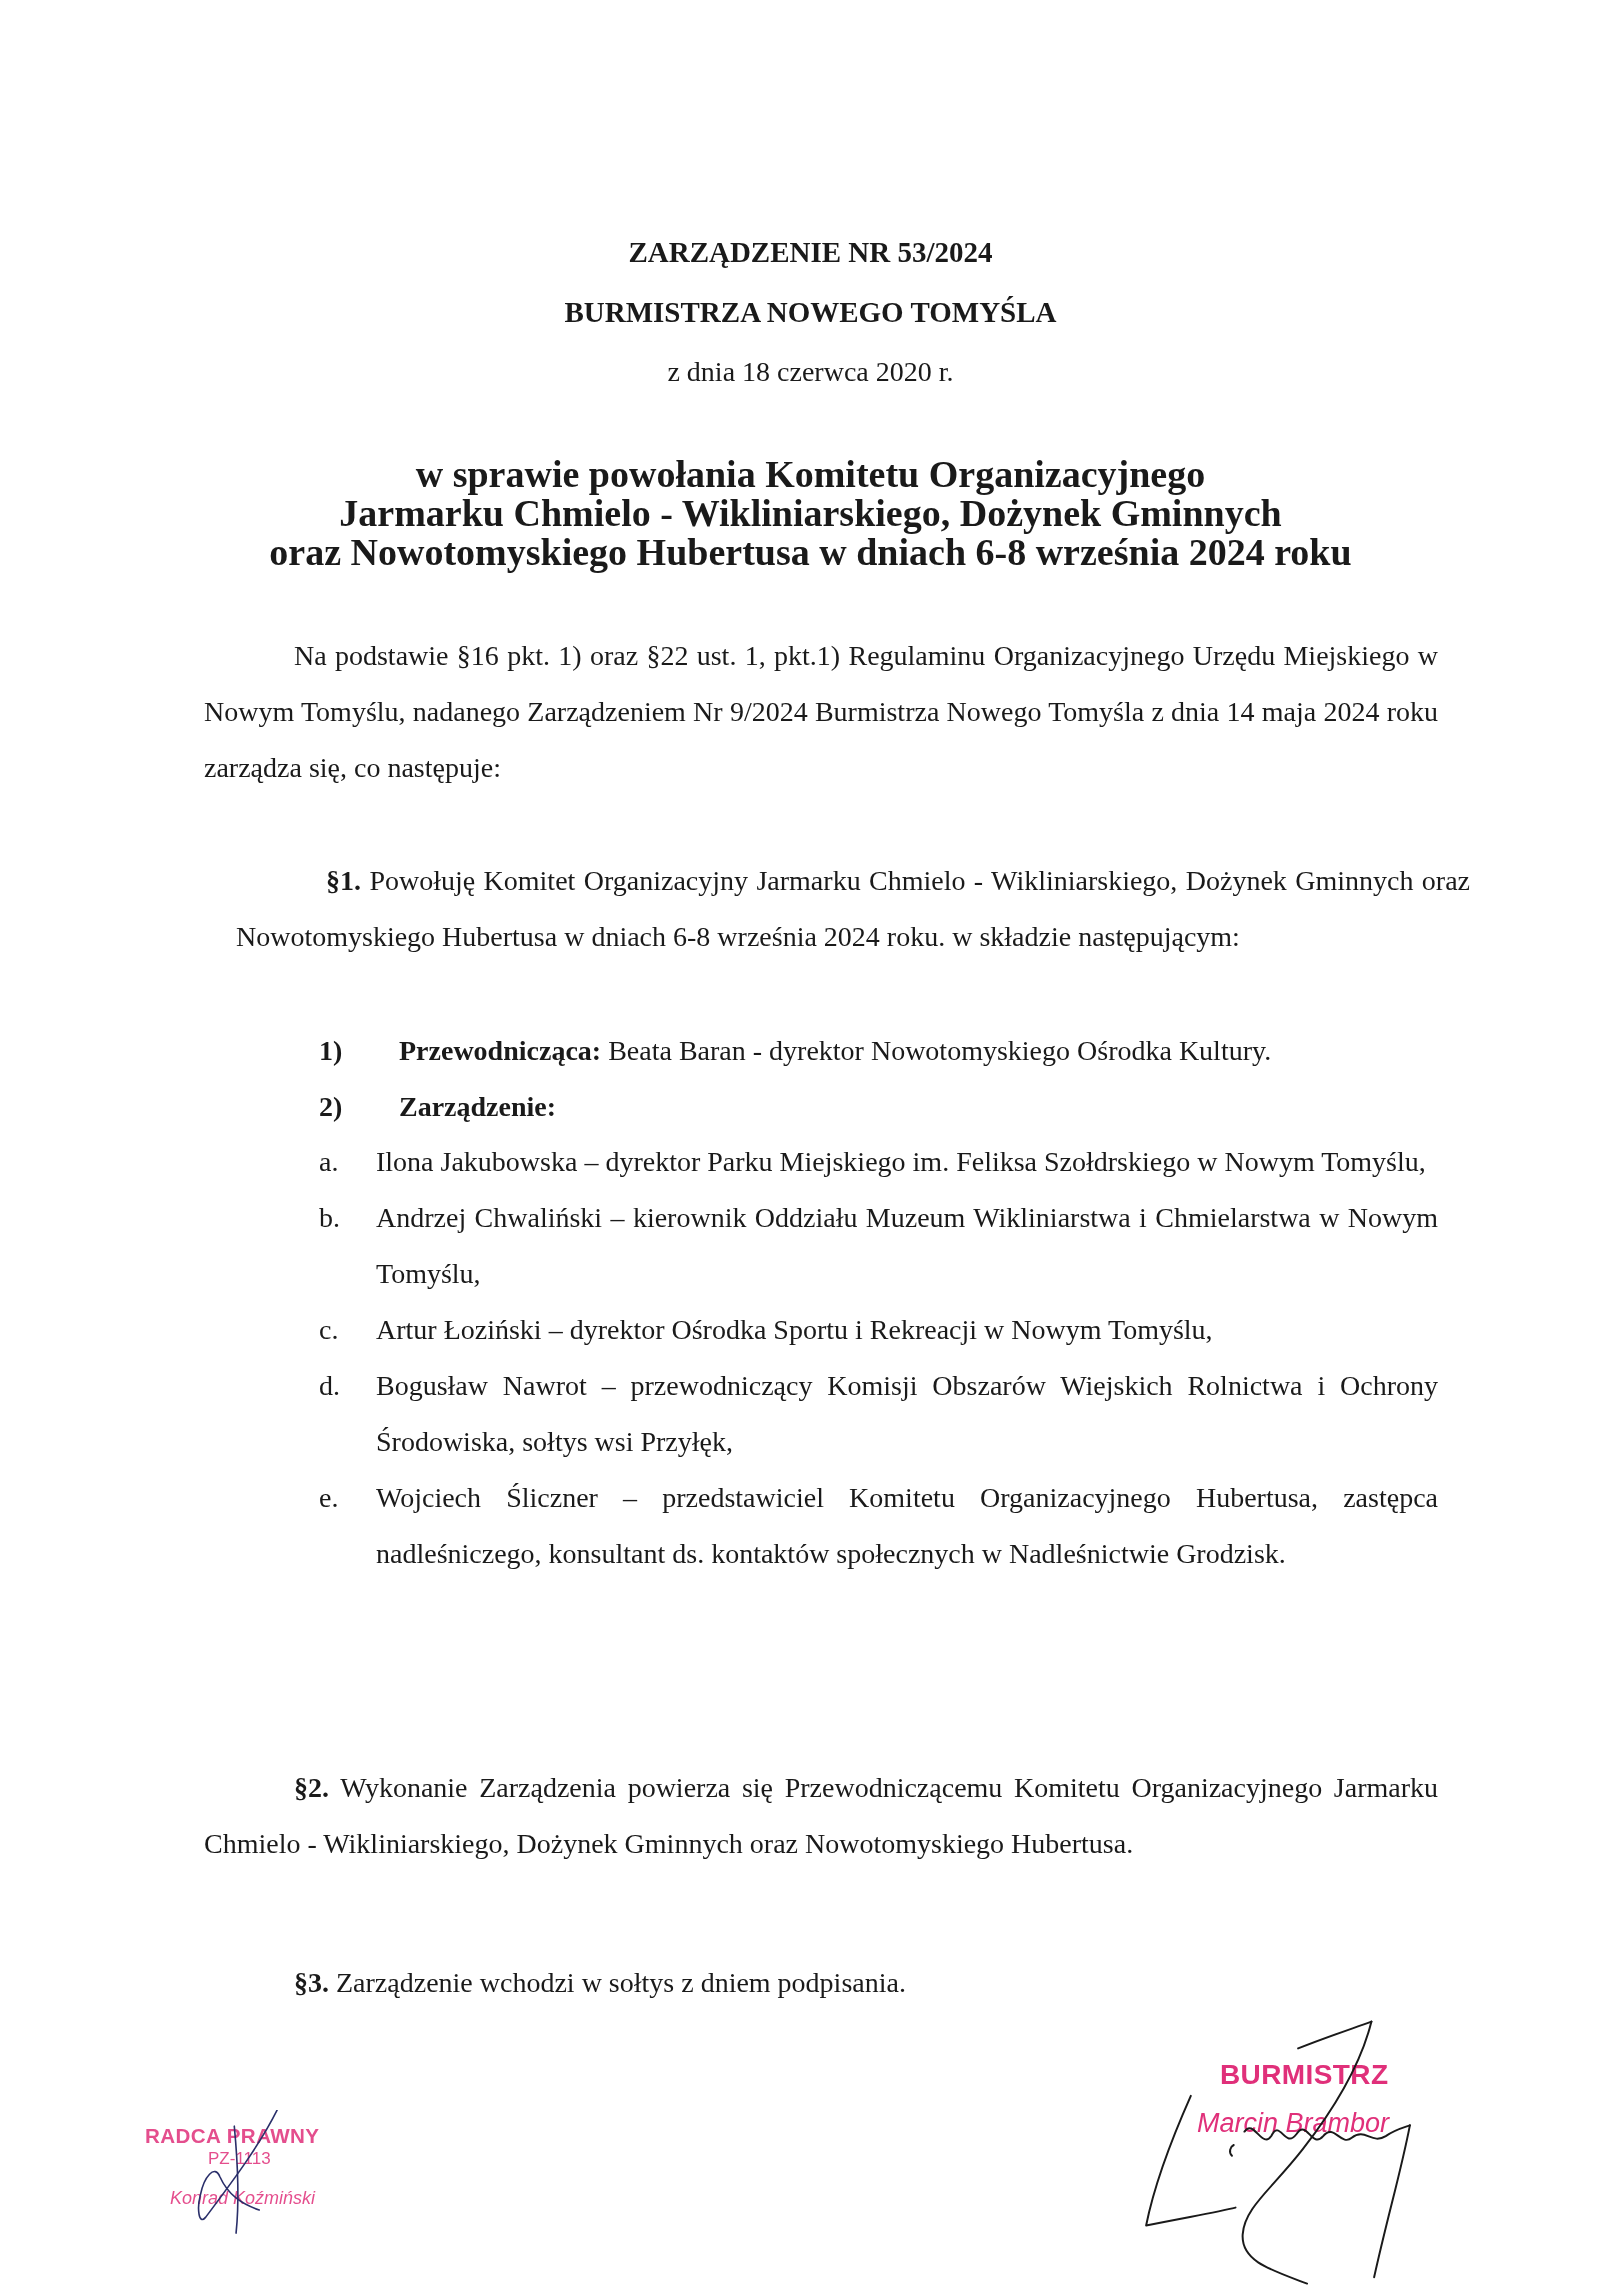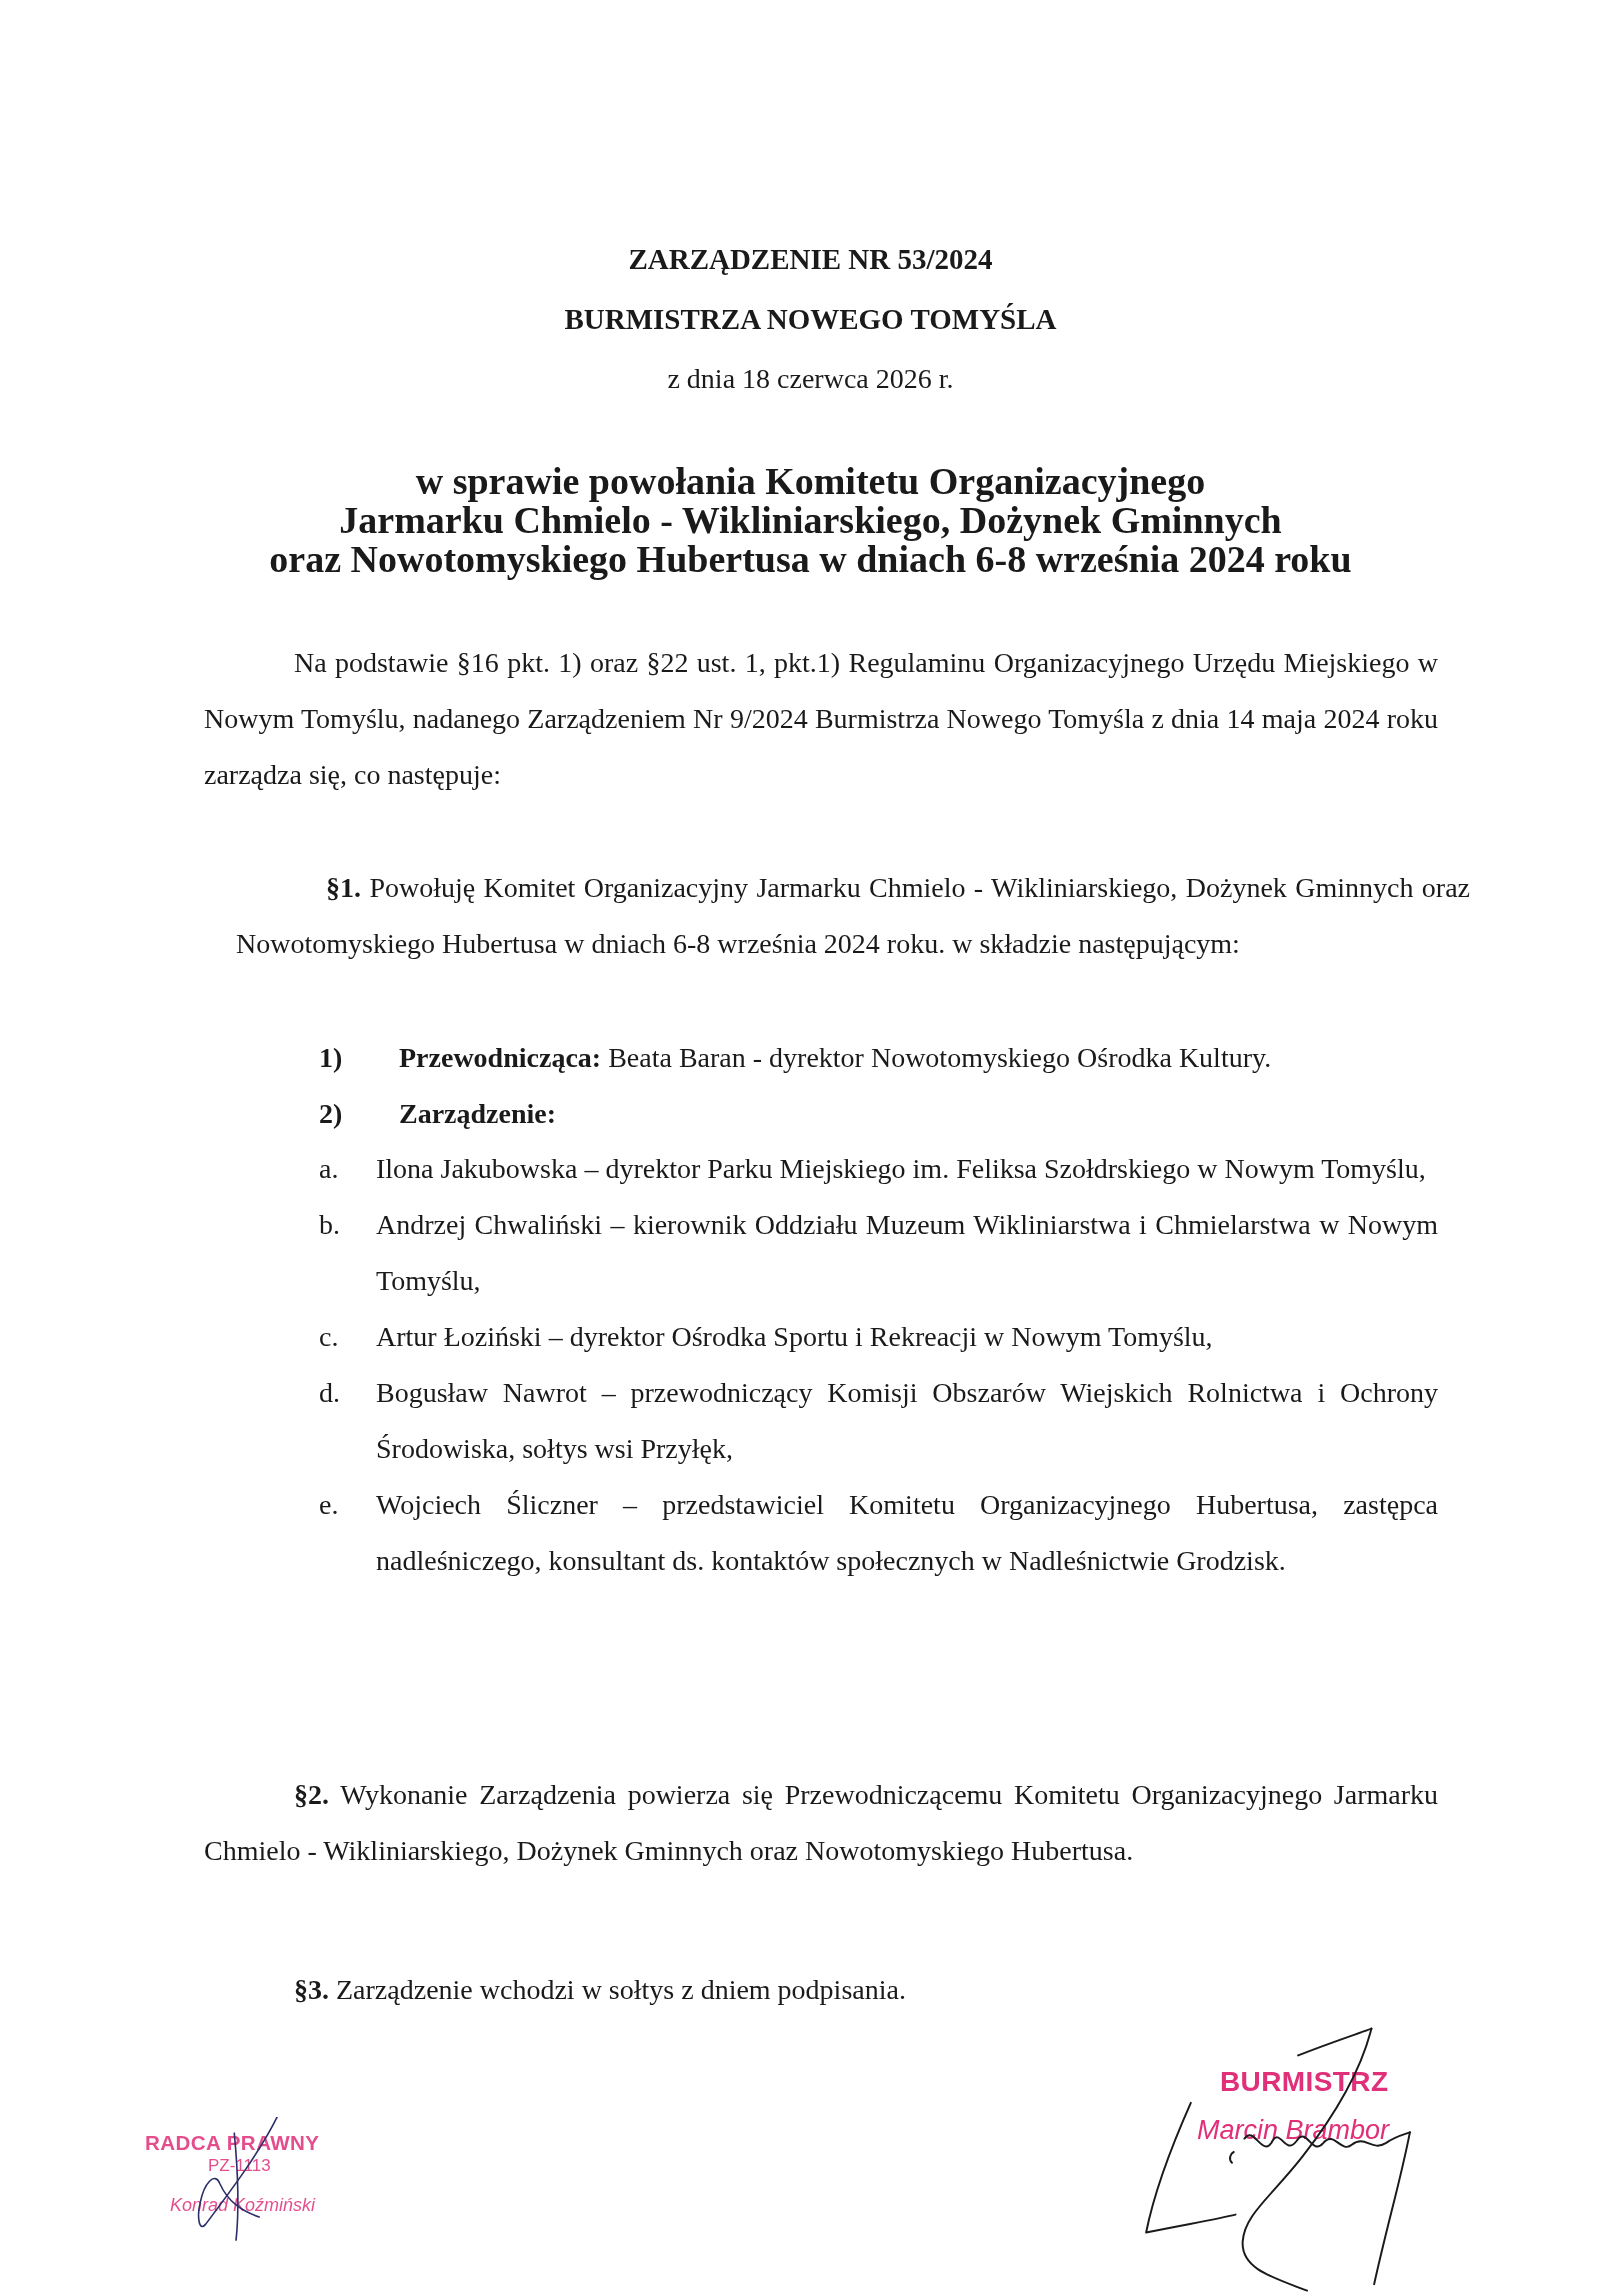--- a/index.html
+++ b/index.html
@@ -10,21 +10,21 @@
     body {
       width: 1621px;
       height: 2293px;
       position: relative;
       overflow: hidden;
       font-family: "Liberation Serif", "DejaVu Serif", serif;
       color: #1a1a1a;
     }
     .page {
       position: absolute;
-      left: 0; top: 12px;
+      left: 0; top: 5px;
       width: 1621px; height: 1915px;
       background: #ffffff;
     }
     .header {
       position: absolute;
       left: 0; width: 1621px;
       text-align: center;
     }
     .h-title {
       top: 231px;
@@ -143,21 +143,21 @@
       pointer-events: none;
     }
   </style>
 </head>
 <body>
 
 <div class="page">
 
   <div class="header h-title">ZARZĄDZENIE NR 53/2024</div>
   <div class="header h-issuer">BURMISTRZA NOWEGO TOMYŚLA</div>
-  <div class="header h-date">z dnia 18 czerwca 2026 r.</div>
+  <div class="header h-date">z dnia 18 czerwca 2020 r.</div>
   <div class="header h-subject">
     <div>w sprawie powołania Komitetu Organizacyjnego</div>
     <div>Jarmarku Chmielo - Wikliniarskiego, Dożynek Gminnych</div>
     <div>oraz Nowotomyskiego Hubertusa w dniach 6-8 września 2024 roku</div>
   </div>
 
   <div class="body-text basis para">
     <span class="indent"></span><span>Na podstawie §16 pkt. 1) oraz §22 ust. 1, pkt.1) Regulaminu Organizacyjnego Urzędu Miejskiego w Nowym Tomyślu, nadanego Zarządzeniem Nr 9/2024 Burmistrza Nowego Tomyśla z dnia 14 maja 2024 roku zarządza się, co następuje:</span>
   </div>
 

